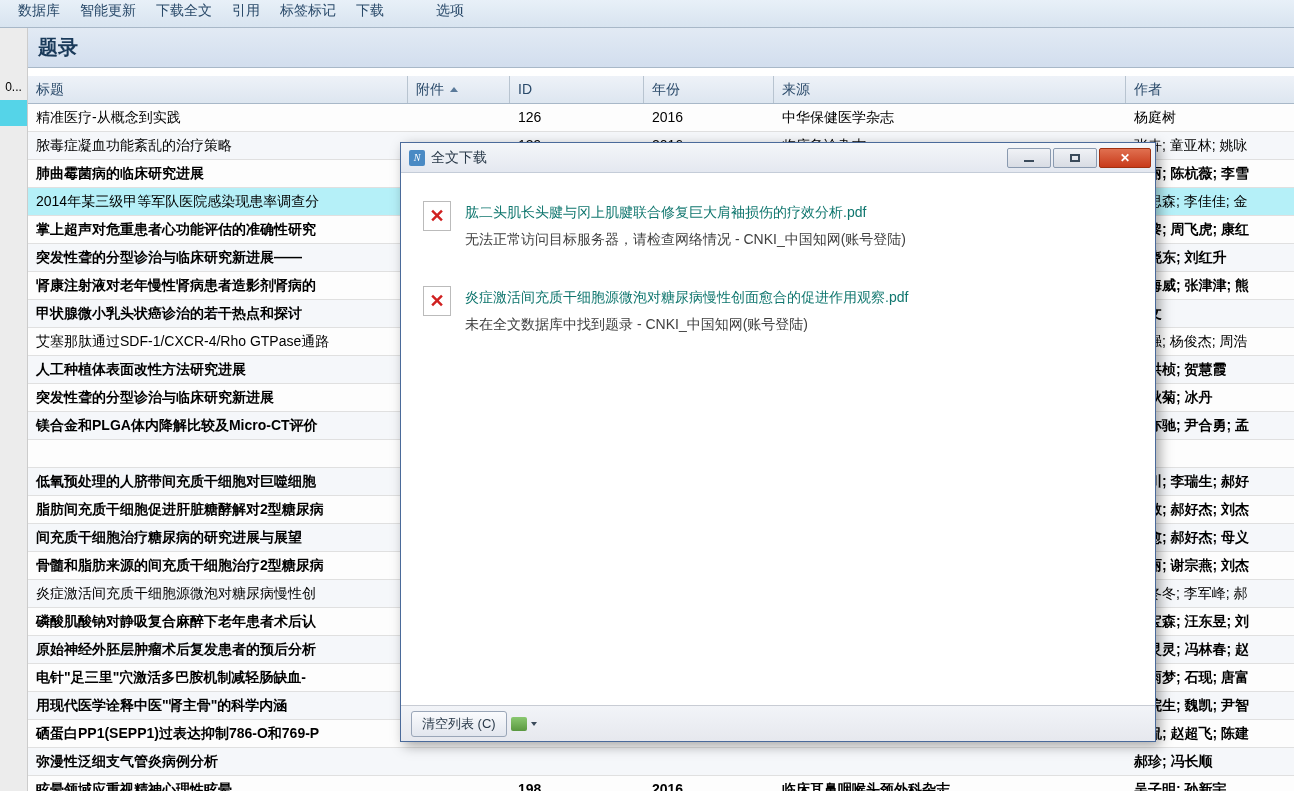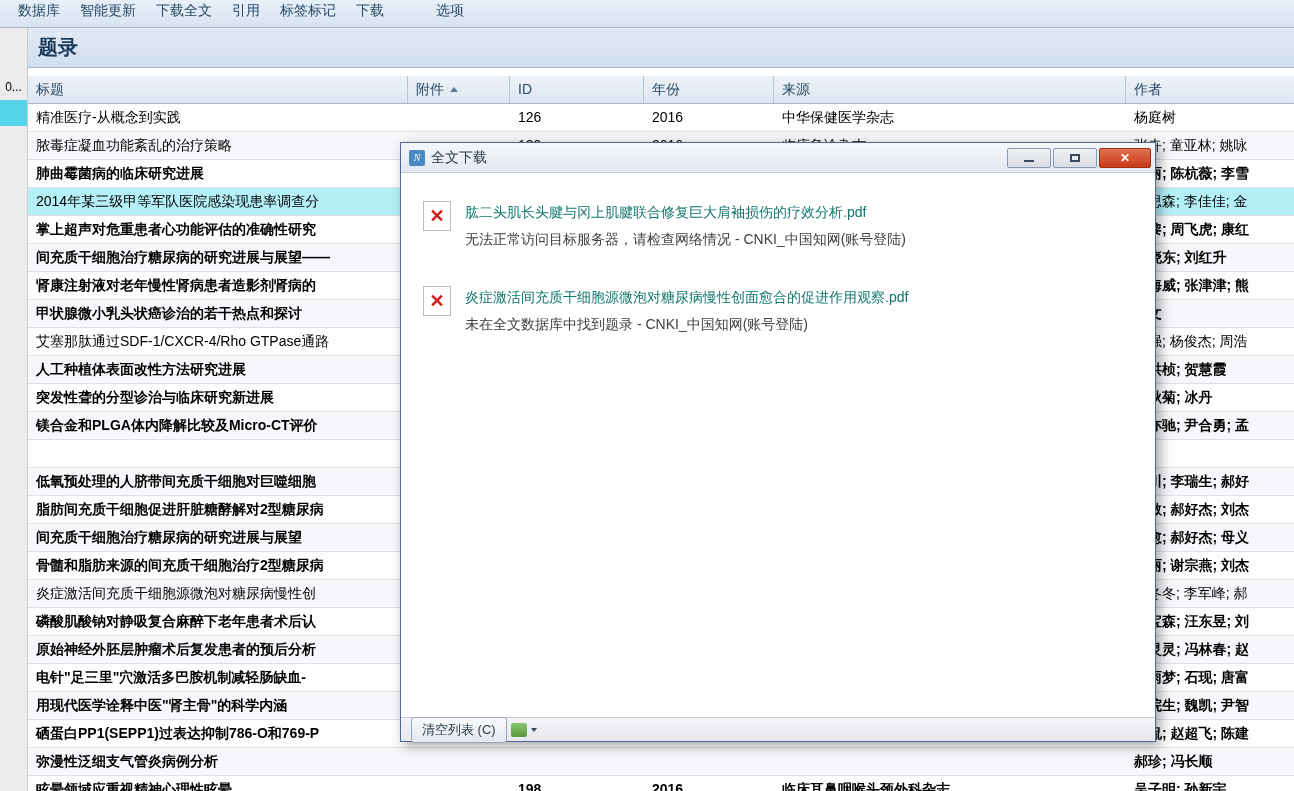--- a/index.html
+++ b/index.html
@@ -185,21 +185,21 @@
     .pdf-x {
       color: #d02020;
       font-weight: bold;
       font-size: 18px;
     }
     .di-text { line-height: 1.9; color: #2a2a2a; }
     .di-file { color: #0f766e; }
     .di-status { color: #404040; }
 
     .dialog-footer {
-      height: 24px;
+      height: 36px;
       border-top: 1px solid #c8ccd4;
       background: linear-gradient(#f2f4f8, #e6e8ee);
       display: flex;
       align-items: center;
       padding: 0 10px;
       gap: 4px;
     }
     .btn {
       padding: 3px 10px;
       border: 1px solid #9aa6b8;
@@ -294,21 +294,21 @@
           </div>
           <div class="table-row">
             <div class="td bold">掌上超声对危重患者心功能评估的准确性研究</div>
             <div class="td bold"></div>
             <div class="td bold"></div>
             <div class="td bold"></div>
             <div class="td bold"></div>
             <div class="td bold">王黎; 周飞虎; 康红</div>
           </div>
           <div class="table-row">
-            <div class="td bold">间充质干细胞治疗糖尿病的研究进展与展望——</div>
+            <div class="td bold">突发性聋的分型诊治与临床研究新进展——</div>
             <div class="td bold"></div>
             <div class="td bold"></div>
             <div class="td bold"></div>
             <div class="td bold"></div>
             <div class="td bold">赵晓东; 刘红升</div>
           </div>
           <div class="table-row">
             <div class="td bold">肾康注射液对老年慢性肾病患者造影剂肾病的</div>
             <div class="td bold"></div>
             <div class="td bold"></div>

